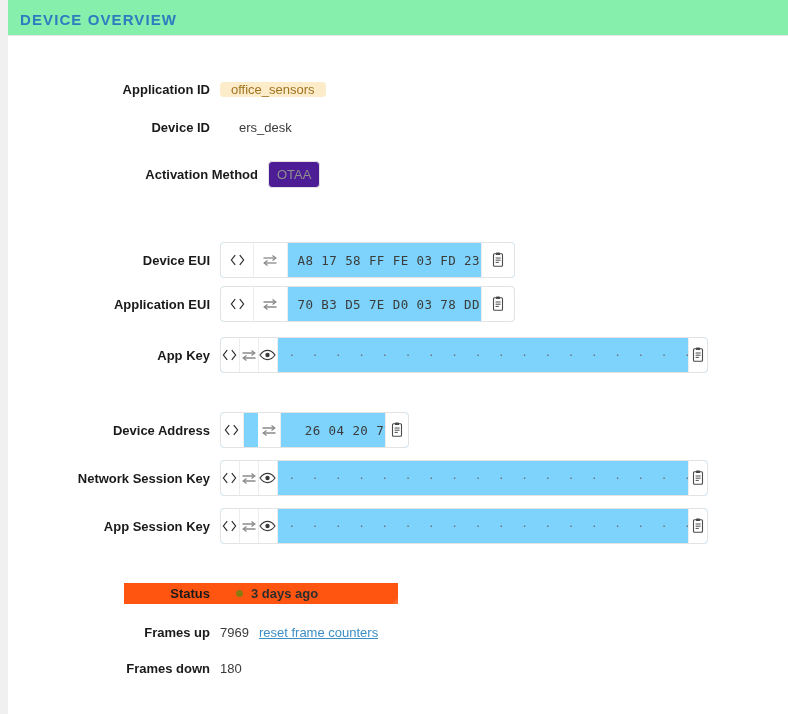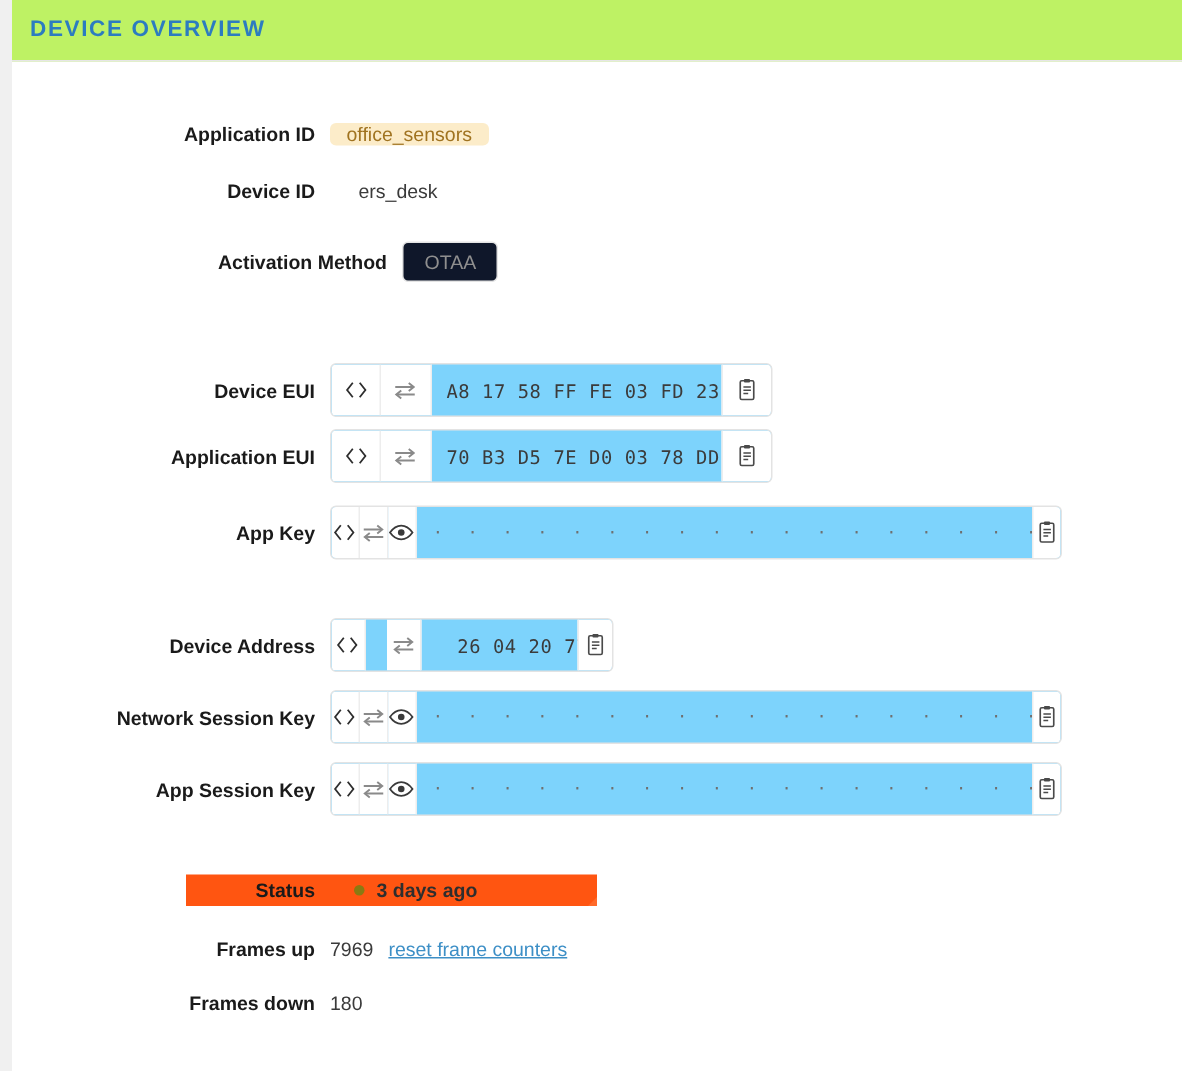--- a/index.html
+++ b/index.html
@@ -24,22 +24,22 @@
     width: 8px;
     height: 714px;
     background: #f0f0f0;
   }
 
   
   .panel-header {
     position: absolute;
     left: 8px; top: 0;
     width: 780px;
-    height: 41px;
-    background: #bef264;
+    height: 36px;
+    background: #86efac;
     border-bottom: 1px solid #e6e6e6;
     box-sizing: border-box;
   }
   .panel-title {
     position: absolute;
     left: 12px;
     top: 11px;
     font-size: 15px;
     font-weight: bold;
     letter-spacing: 1.1px;
@@ -85,25 +85,25 @@
   
   .badge-app {
     background: #fcecc9;
     color: #a07320;
     border-radius: 4px;
     padding: 1px 11px;
     font-size: 13px;
     line-height: 1;
   }
   .badge-otaa {
-    background: #0f172a;
+    background: #4c1d95;
     color: #8f8f8f;
     border: 1px solid #e4e4e4;
     border-radius: 4px;
-    padding: 6px 14px;
+    padding: 6px 8px;
     font-size: 13px;
     line-height: 1;
   }
   .plain-value {
     font-size: 13px;
     color: #3a3a3a;
   }
 
   
   .field-group {

